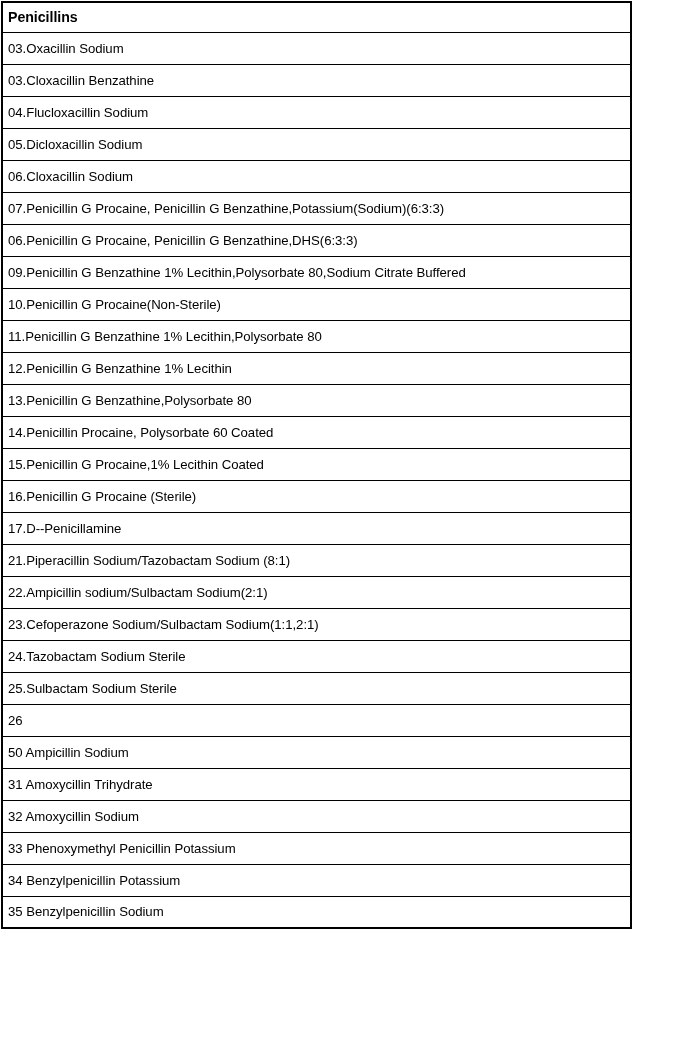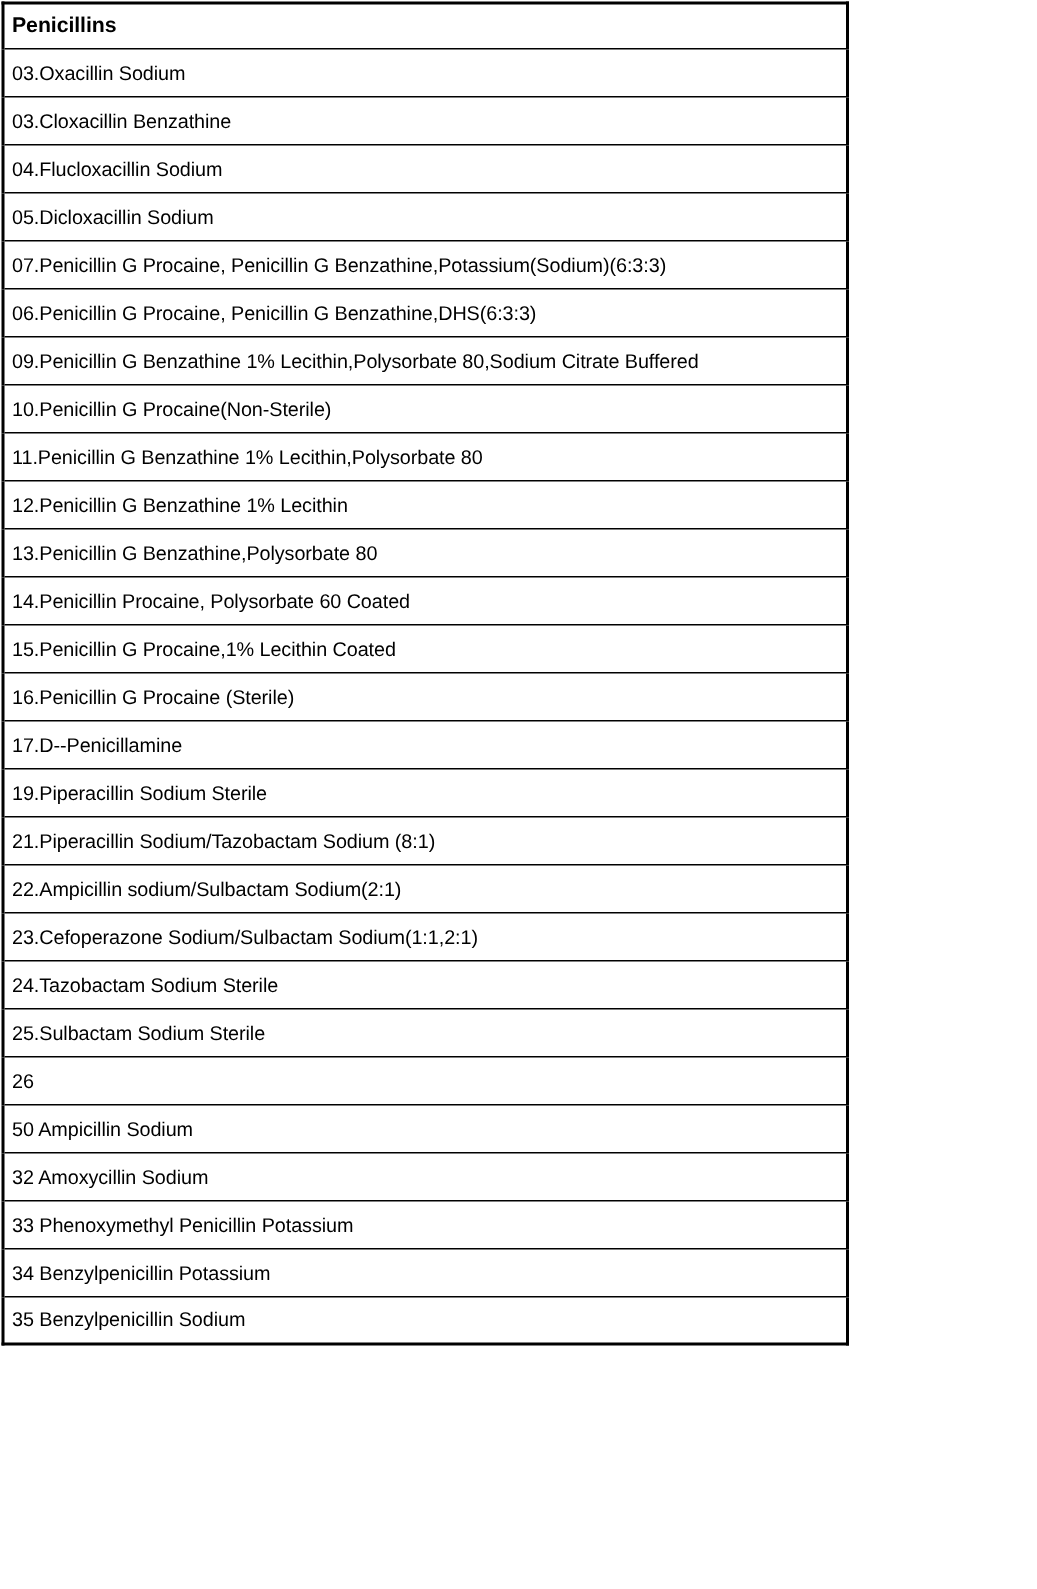--- a/index.html
+++ b/index.html
@@ -15,21 +15,21 @@
     overflow: hidden;
   }
   .page {
     width: 691px;
     height: 1059px;
     box-sizing: border-box;
     background: #ffffff;
     position: relative;
   }
   .product-table {
-    width: 565px;
+    width: 631px;
     margin: 1px 0 0 1px;
     border-collapse: collapse;
     table-layout: fixed;
     border: 2px solid #000000;
   }
   .product-table tr {
     height: 32px;
   }
   .product-table td {
     border-bottom: 1px solid #000000;
@@ -72,20 +72,23 @@
         <tr>
           <td>03.Cloxacillin Benzathine</td>
         </tr>
         <tr>
           <td>04.Flucloxacillin Sodium</td>
         </tr>
         <tr>
           <td>05.Dicloxacillin Sodium</td>
         </tr>
         <tr>
+          <td>06.Cloxacillin Sodium</td>
+        </tr>
+        <tr>
           <td>07.Penicillin G Procaine, Penicillin G Benzathine,Potassium(Sodium)(6:3:3)</td>
         </tr>
         <tr>
           <td>06.Penicillin G Procaine, Penicillin G Benzathine,DHS(6:3:3)</td>
         </tr>
         <tr>
           <td>09.Penicillin G Benzathine 1% Lecithin,Polysorbate 80,Sodium Citrate Buffered</td>
         </tr>
         <tr>
           <td>10.Penicillin G Procaine(Non-Sterile)</td>
@@ -105,23 +108,20 @@
         <tr>
           <td>15.Penicillin G Procaine,1% Lecithin Coated</td>
         </tr>
         <tr>
           <td>16.Penicillin G Procaine (Sterile)</td>
         </tr>
         <tr>
           <td>17.D--Penicillamine</td>
         </tr>
         <tr>
-          <td>19.Piperacillin Sodium Sterile</td>
-        </tr>
-        <tr>
           <td>21.Piperacillin Sodium/Tazobactam Sodium (8:1)</td>
         </tr>
         <tr>
           <td>22.Ampicillin sodium/Sulbactam Sodium(2:1)</td>
         </tr>
         <tr>
           <td>23.Cefoperazone Sodium/Sulbactam Sodium(1:1,2:1)</td>
         </tr>
         <tr>
           <td>24.Tazobactam Sodium Sterile</td>
@@ -129,20 +129,23 @@
         <tr>
           <td>25.Sulbactam Sodium Sterile</td>
         </tr>
         <tr>
           <td>26</td>
         </tr>
         <tr>
           <td>50 Ampicillin Sodium</td>
         </tr>
         <tr>
+          <td>31 Amoxycillin Trihydrate</td>
+        </tr>
+        <tr>
           <td>32 Amoxycillin Sodium</td>
         </tr>
         <tr>
           <td>33 Phenoxymethyl Penicillin Potassium</td>
         </tr>
         <tr>
           <td>34 Benzylpenicillin Potassium</td>
         </tr>
         <tr>
           <td>35 Benzylpenicillin Sodium</td>

